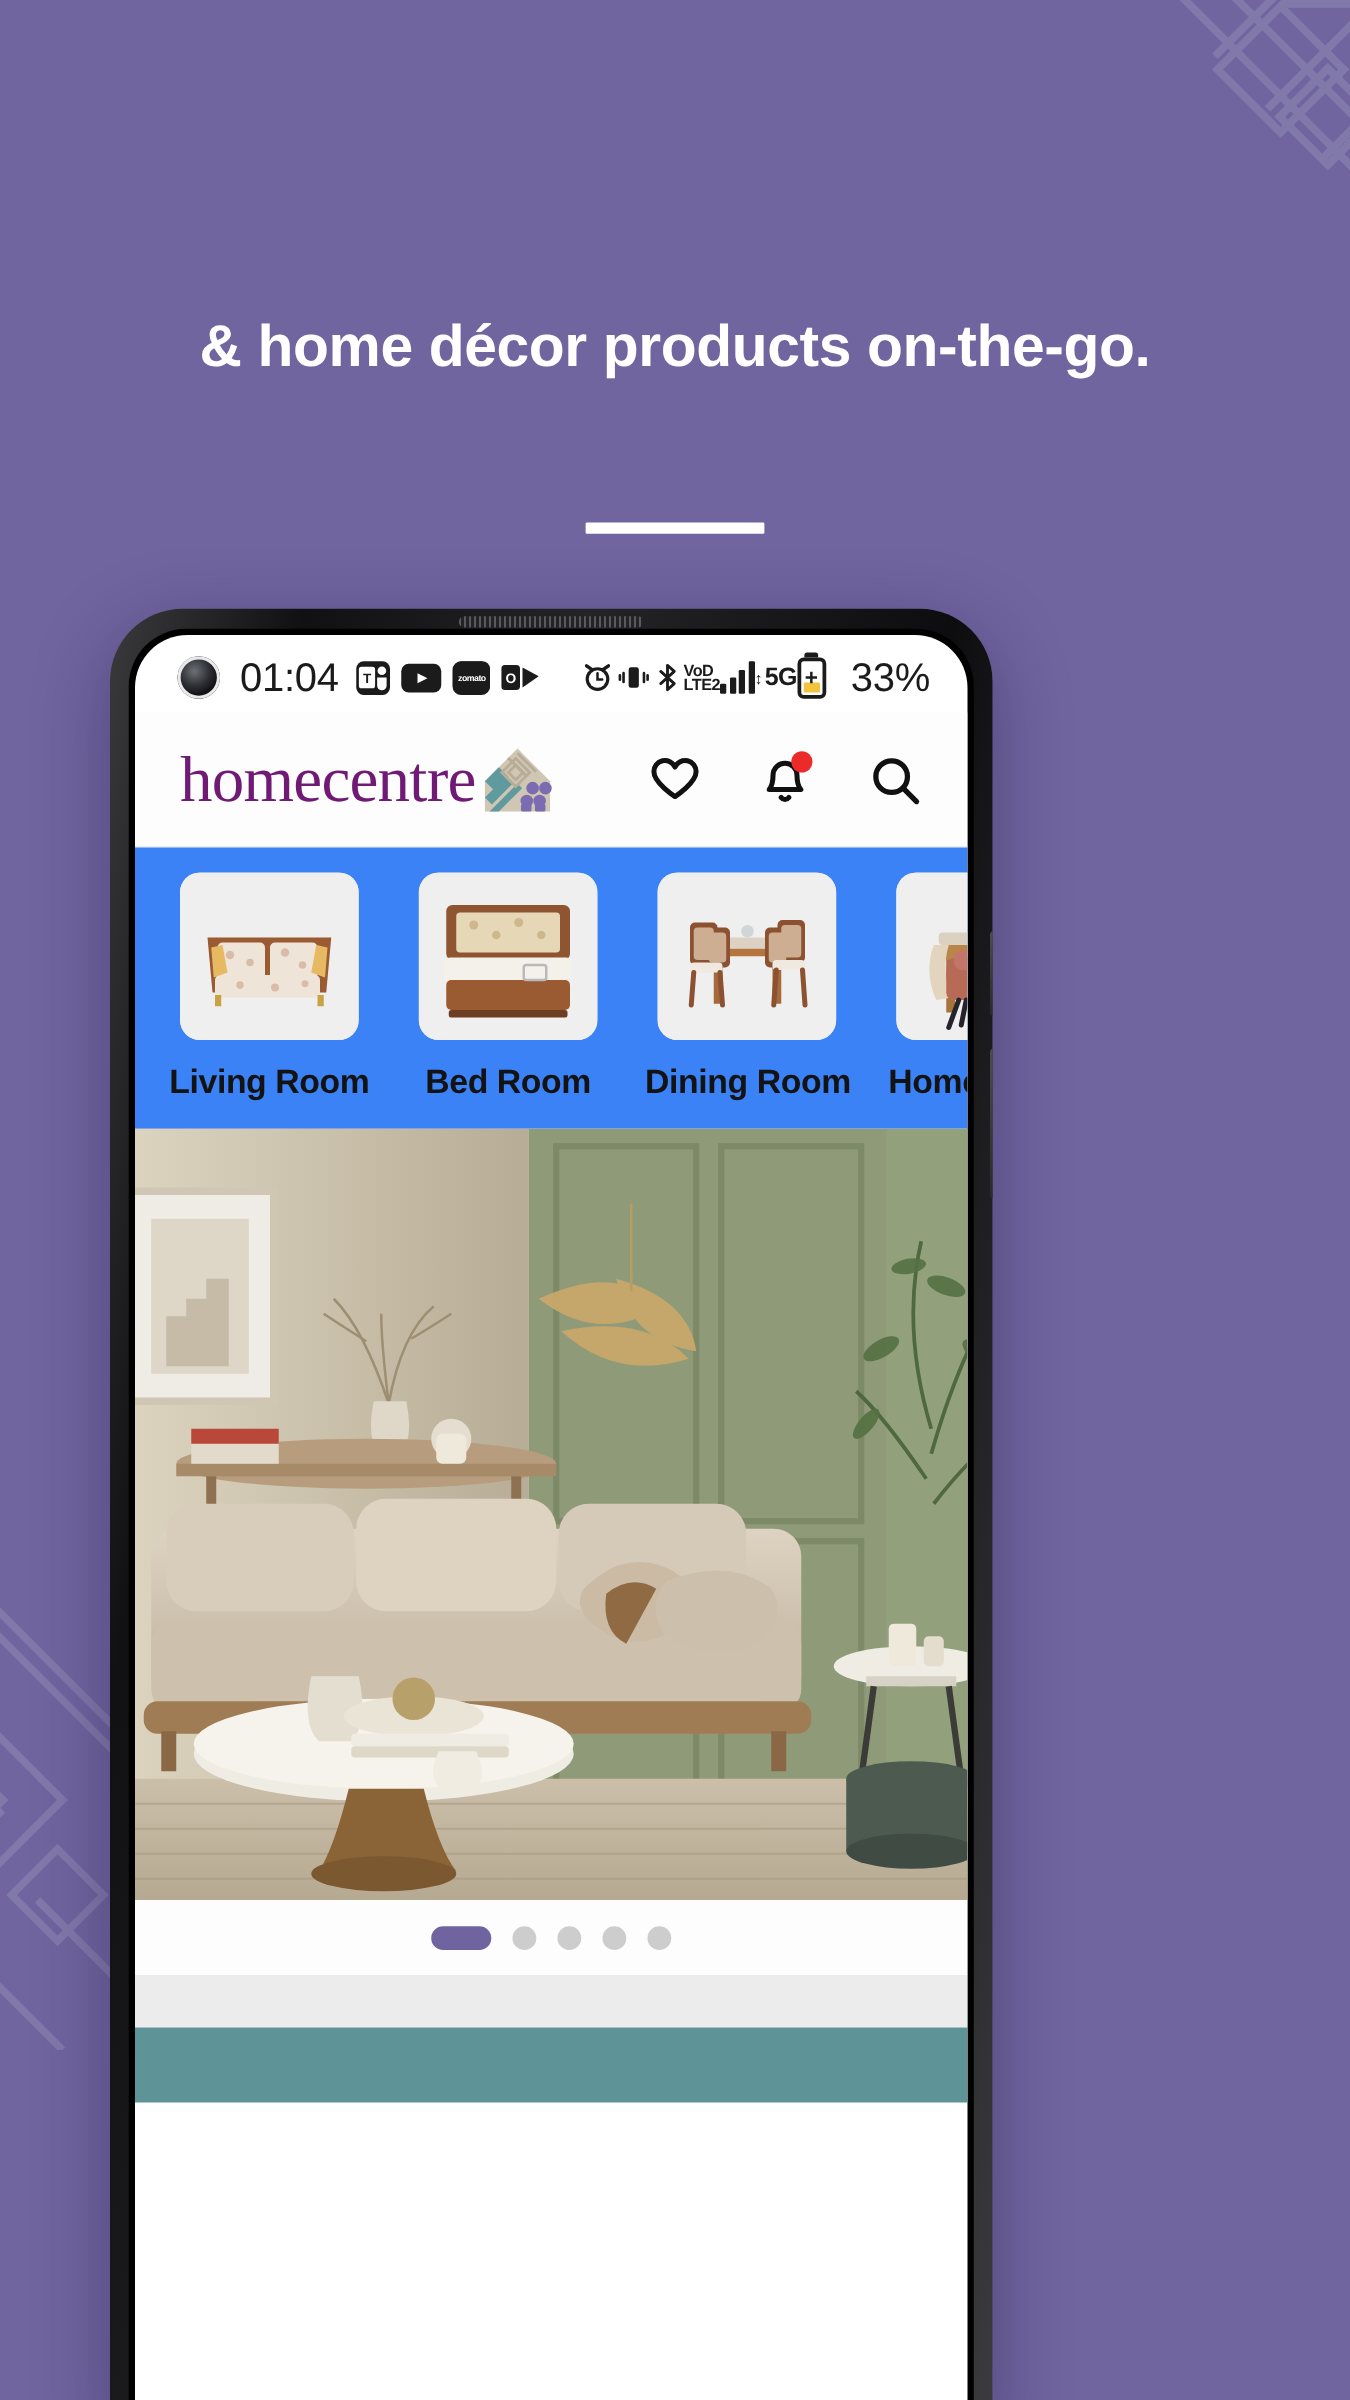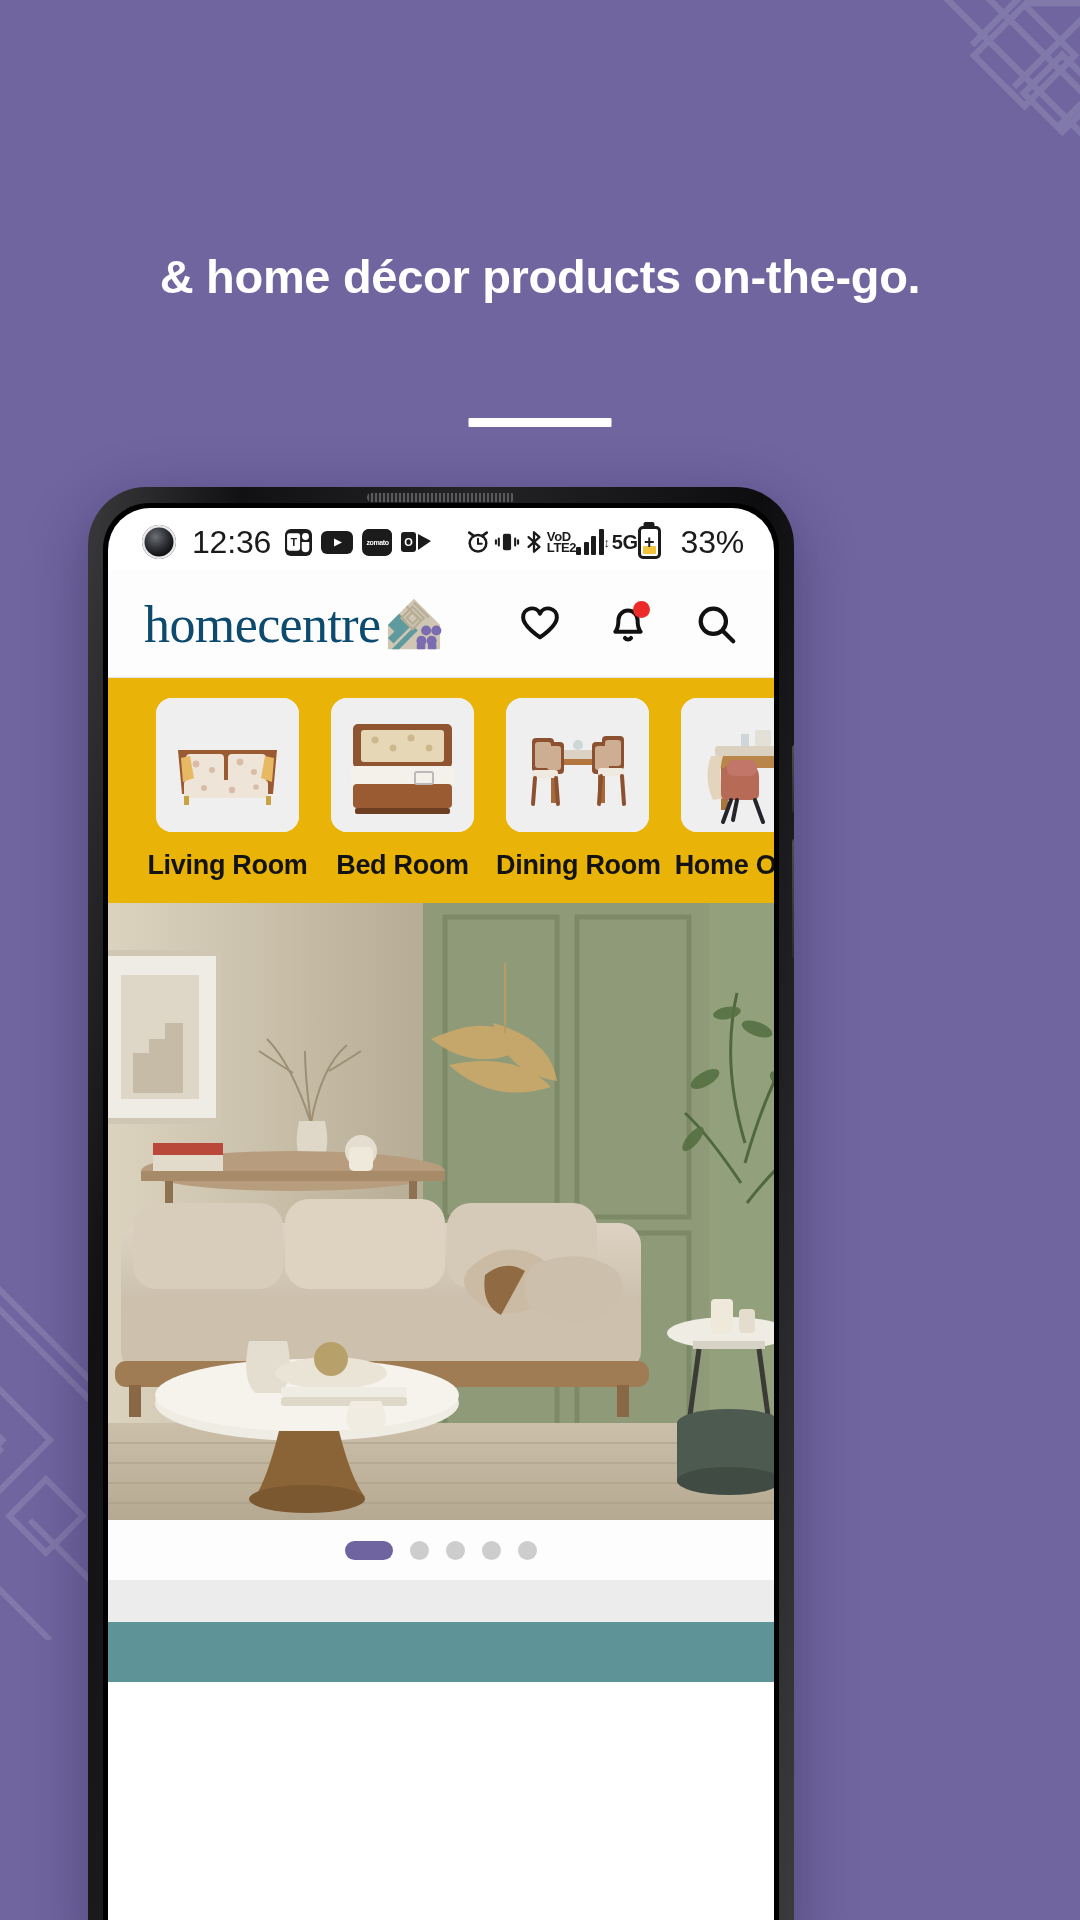--- a/index.html
+++ b/index.html
@@ -116,36 +116,36 @@
 
   
   .appbar {
     height:108px; display:flex; align-items:center;
     padding:0 34px 0 36px; background:#fdfdfd;
     border-bottom:1px solid #e6e6e6;
   }
   .logo { display:flex; align-items:flex-end; gap:5px; }
   .logo-word {
     font-family:"Liberation Serif", serif;
-    font-size:52px; color:#0c4a6e; letter-spacing:-.6px; line-height:1;
+    font-size:52px; color:#701a75; letter-spacing:-.6px; line-height:1;
   }
   .logo-mark { width:56px; height:54px; display:block; }
   .appbar-spacer { flex:1 1 auto; }
   .appbar-actions { display:flex; align-items:center; gap:40px; }
   .act { position:relative; width:48px; height:48px; display:flex;
          align-items:center; justify-content:center; color:#111; }
   .dot-badge {
     position:absolute; top:1px; right:2px; width:17px; height:17px;
     border-radius:50%; background:#ec2a2a;
   }
 
   
   .cats {
-    background:#eab308; padding:20px 0 22px 12px;
-    display:flex; gap:0; overflow:hidden;
+    background:#3b82f6; padding:20px 0 22px 0;
+    display:flex; gap:16px; overflow:hidden;
   }
   .cat { flex:0 0 auto; width:163px; margin-left:12px; text-align:center; }
   .cat:first-child { margin-left:26px; }
   .cat-thumb {
     width:143px; height:134px; margin:0 auto 18px auto;
     border-radius:16px; background:#efefef; position:relative; overflow:hidden;
   }
   .cat-thumb svg { width:100%; height:100%; display:block; }
   .cat-label { font-size:27px; font-weight:bold; color:#131313; letter-spacing:-.3px; white-space:nowrap; }
 
@@ -202,21 +202,21 @@
 <div class="phone">
   <div class="speaker"></div>
   <div class="side-btn b1"></div>
   <div class="side-btn b2"></div>
 
   <div class="phone-inner">
   <div class="screen">
 
     <div class="statusbar">
       <div class="punch"></div>
-      <div class="sb-time">12:36</div>
+      <div class="sb-time">01:04</div>
       <div class="sb-apps">
         <span class="appic teams">
           <svg width="26" height="26" viewBox="0 0 24 24">
                 <rect x="1" y="4" width="12" height="16" rx="2" fill="#fff"></rect>
                 <text x="7" y="16" font-size="10" font-family="Liberation Sans, sans-serif" fill="#1b1b1b" text-anchor="middle" font-weight="bold">T</text>
                 <circle cx="18" cy="7" r="3.2" fill="#fff"></circle>
                 <path d="M14.5 12h7v6a3.5 3.5 0 0 1-7 0z" fill="#fff"></path>
               </svg>
         </span>
         <span class="appic yt">

